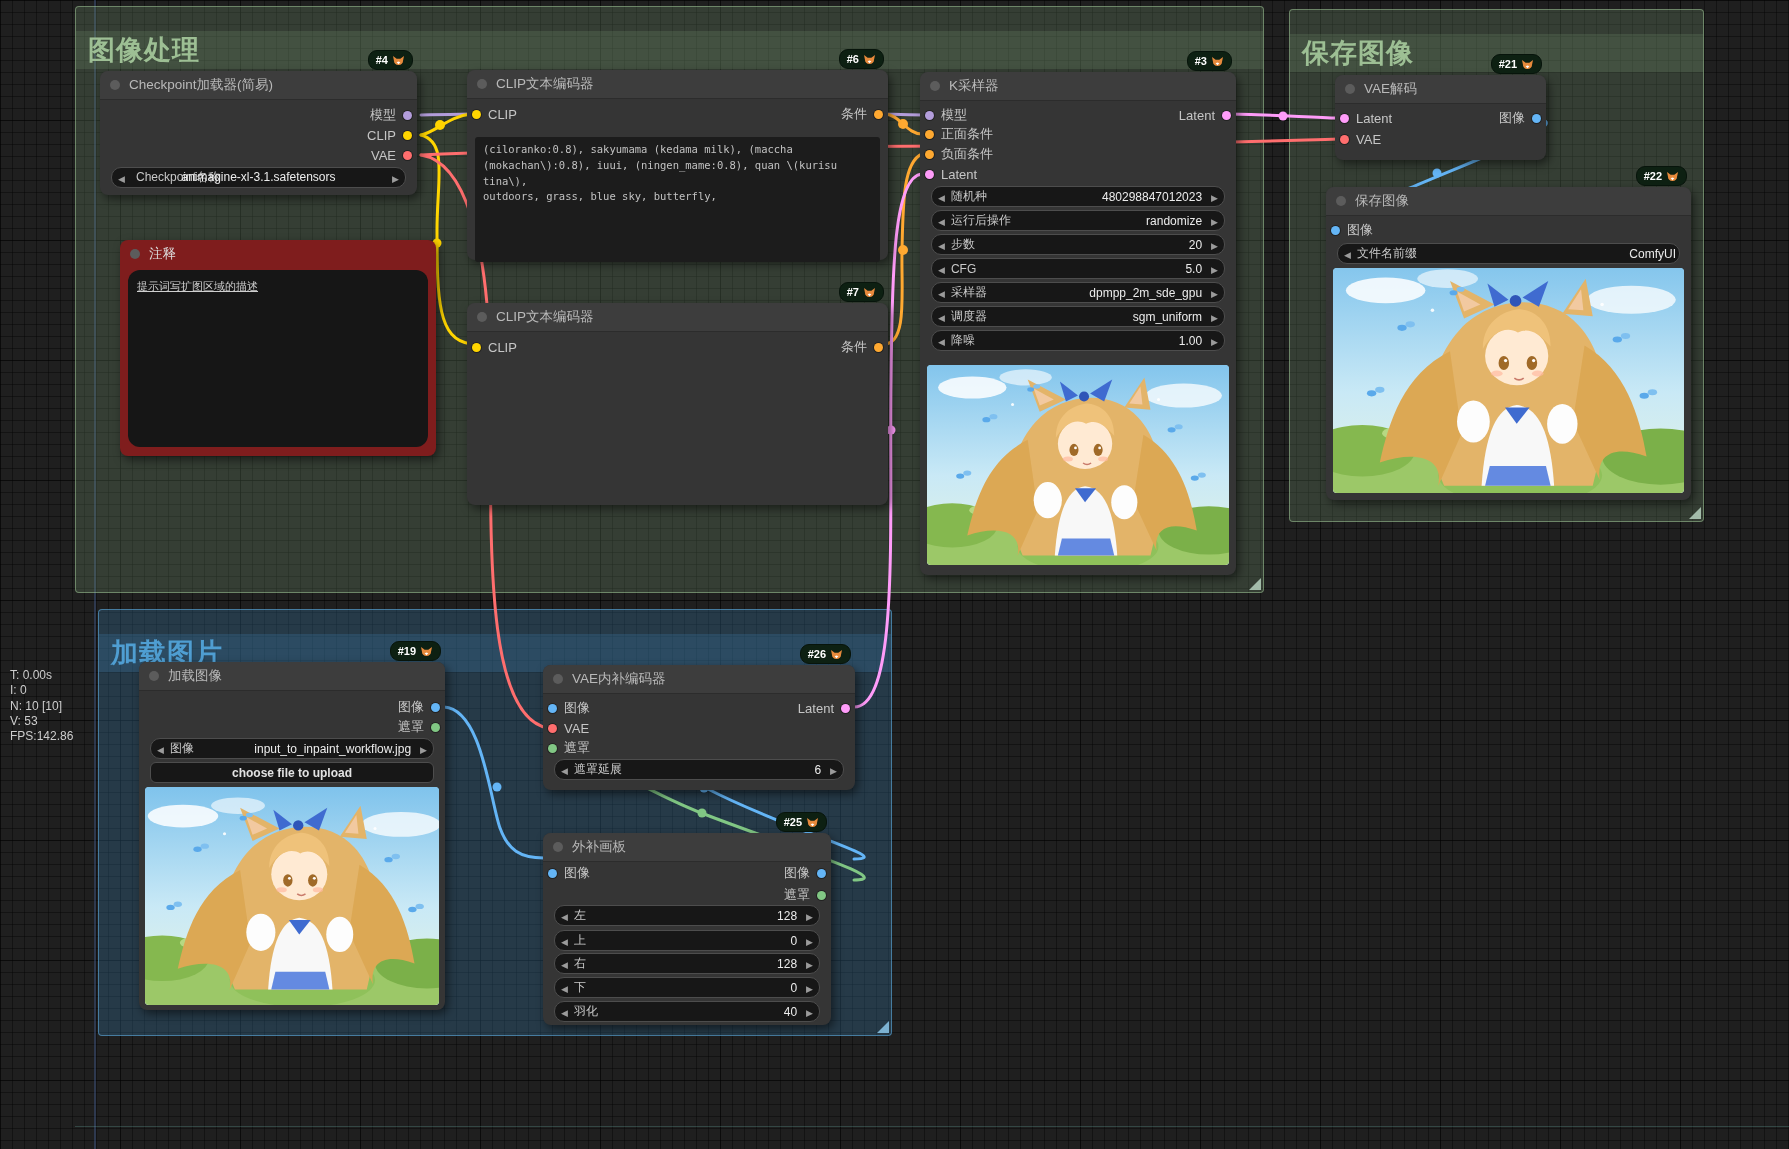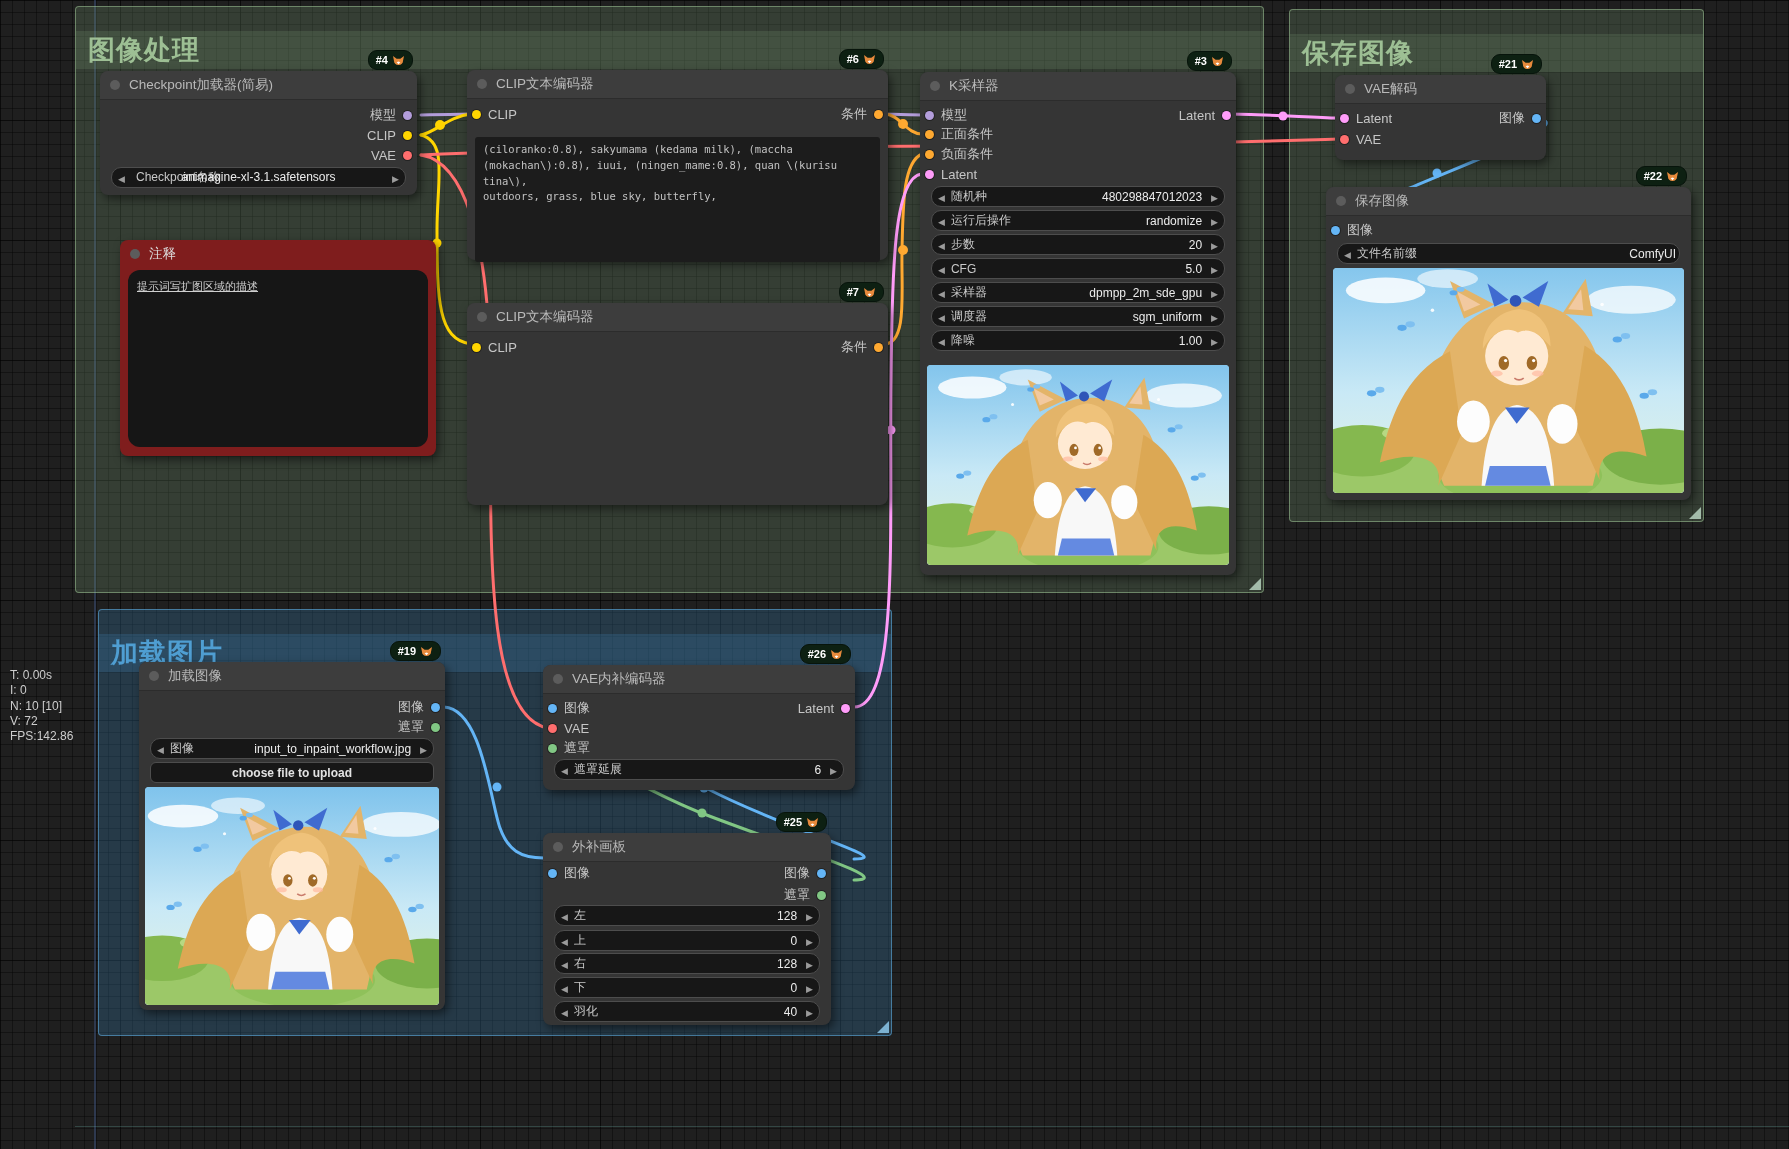--- a/index.html
+++ b/index.html
@@ -621,15 +621,15 @@
       <span class="wlabel">羽化</span>
       <span class="wvalue">40</span>
       <span class="arrR"></span>
     </div>
 </div>
 
 <div class="stats">
   <div>T: 0.00s</div>
   <div>I: 0</div>
   <div>N: 10 [10]</div>
-  <div>V: 72</div>
+  <div>V: 53</div>
   <div>FPS:142.86</div>
 </div>
 
 </body></html>

